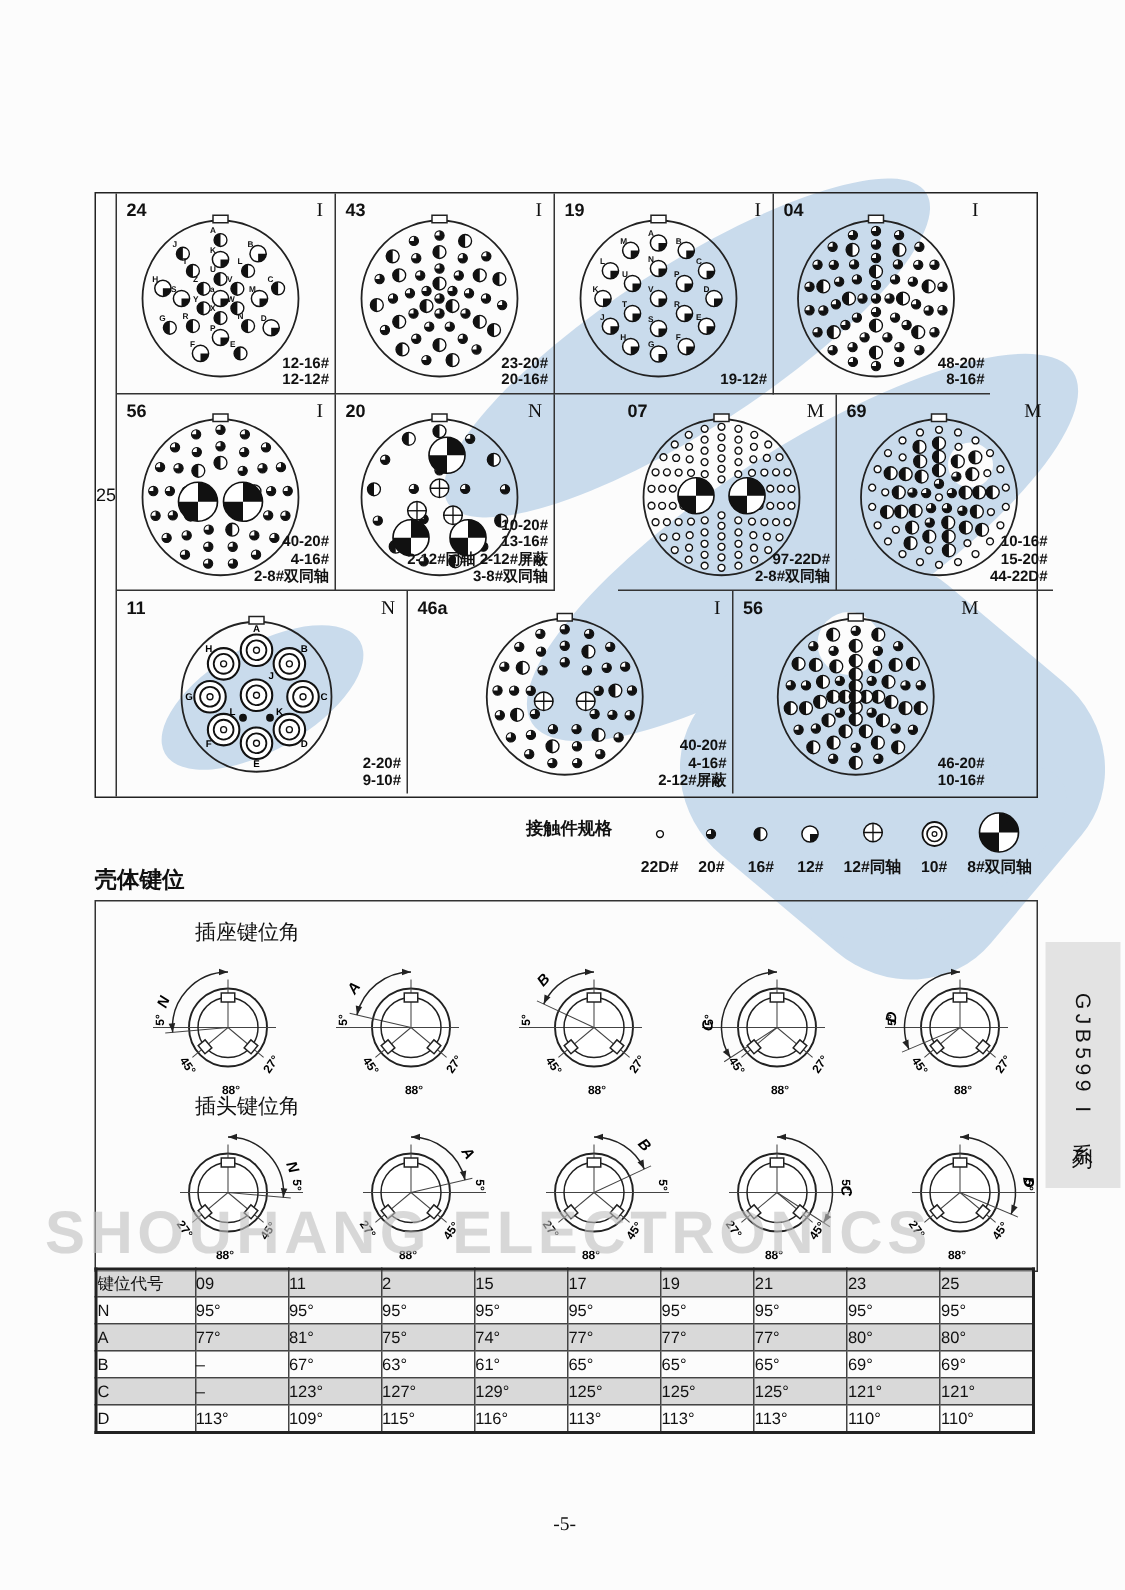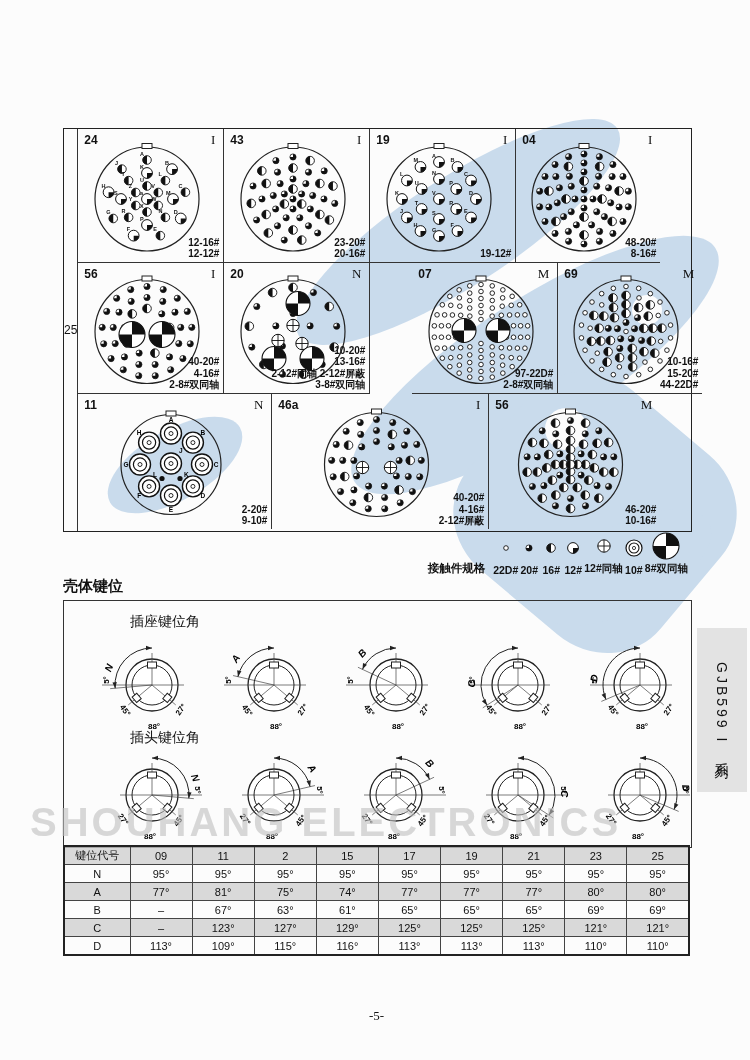--- a/index.html
+++ b/index.html
@@ -12,35 +12,35 @@
              font-family:"Liberation Serif","DejaVu Serif",serif;font-weight:bold;font-size:20px;letter-spacing:1px;}
   .grid{position:absolute;left:63px;top:128px;width:627px;height:402px;border:1px solid #222;display:flex;z-index:1;}
   .shell-col{width:42px;border-right:1px solid #333;display:flex;align-items:center;justify-content:center;font-size:12px;}
   .grid-rows{flex:1;display:flex;flex-direction:column;}
   .grow{display:flex;}
   .cell{position:relative;box-sizing:border-box;}
   .cell .code{position:absolute;top:4px;left:6px;font-size:12px;font-weight:bold;z-index:2;}
   .cell .mark{position:absolute;top:3px;right:8px;font-size:13px;z-index:2;font-family:"Liberation Serif","DejaVu Serif",serif;}
   .cell .labels{position:absolute;bottom:3px;right:4px;text-align:right;font-size:10px;font-weight:bold;line-height:1.12;z-index:2;}
   .cell svg{position:absolute;left:0;top:0;z-index:1;}
-  .legend{position:absolute;left:63px;top:529px;width:627px;height:47px;display:flex;align-items:flex-end;
-          justify-content:flex-end;z-index:1;padding-right:2px;box-sizing:border-box;}
+  .legend{position:absolute;left:63px;top:529px;width:627px;height:47px;display:flex;align-items:center;
+          justify-content:flex-end;gap:11px;z-index:1;padding-right:2px;box-sizing:border-box;}
   .legend .lg-label{font-size:11.5px;font-weight:bold;margin-right:8px;}
   .lg-item{display:flex;flex-direction:column;align-items:center;margin-top:20px;}
   .lg-item .sym{height:30px;display:flex;align-items:center;}
   .lg-item .lab{font-size:10.5px;font-weight:bold;margin-top:1px;}
   .section-title{position:absolute;left:63px;top:577px;font-size:15px;font-weight:bold;z-index:1;}
   .key-box{position:absolute;left:63px;top:600px;width:627px;height:246px;border:1px solid #333;z-index:1;}
   .key-label{position:absolute;left:66px;top:12px;font-size:14px;font-weight:normal;}
   .key-label.plug{top:128px;}
   .key-wrap{position:absolute;width:124px;height:104px;}
   svg text{font-family:"Liberation Sans","DejaVu Sans",sans-serif;}
   .angle-table{position:absolute;left:63px;top:845px;width:627px;border-collapse:collapse;table-layout:fixed;z-index:1;
                border:2px solid #222;}
-  .angle-table td{border:1px solid #444;height:17px;font-size:11px;text-align:center;padding:0;}
+  .angle-table td{border:1px solid #444;height:17px;font-size:11px;text-align:left;padding:0;}
   .angle-table tr.gray td{background:rgba(205,205,205,0.75);}
   .side-tab{position:absolute;left:697px;top:628px;width:50px;height:164px;background:#e3e3e3;z-index:1;
             display:flex;align-items:center;justify-content:center;
             writing-mode:vertical-rl;font-size:14px;letter-spacing:3px;}
   .page-number{position:absolute;left:63px;top:1008px;width:627px;text-align:center;font-size:13px;z-index:1;
                font-family:"Liberation Serif","DejaVu Serif",serif;}
   .wm-cn{position:absolute;left:30px;top:652px;width:690px;text-align:center;font-size:128px;font-weight:bold;
          letter-spacing:10px;color:#b8b8b8;opacity:0.5;z-index:2;pointer-events:none;line-height:1.1;}
   .wm-en{position:absolute;left:30px;top:800px;width:690px;font-size:40px;font-weight:bold;
          letter-spacing:3px;color:#c0c0c0;opacity:0.6;z-index:2;pointer-events:none;}

